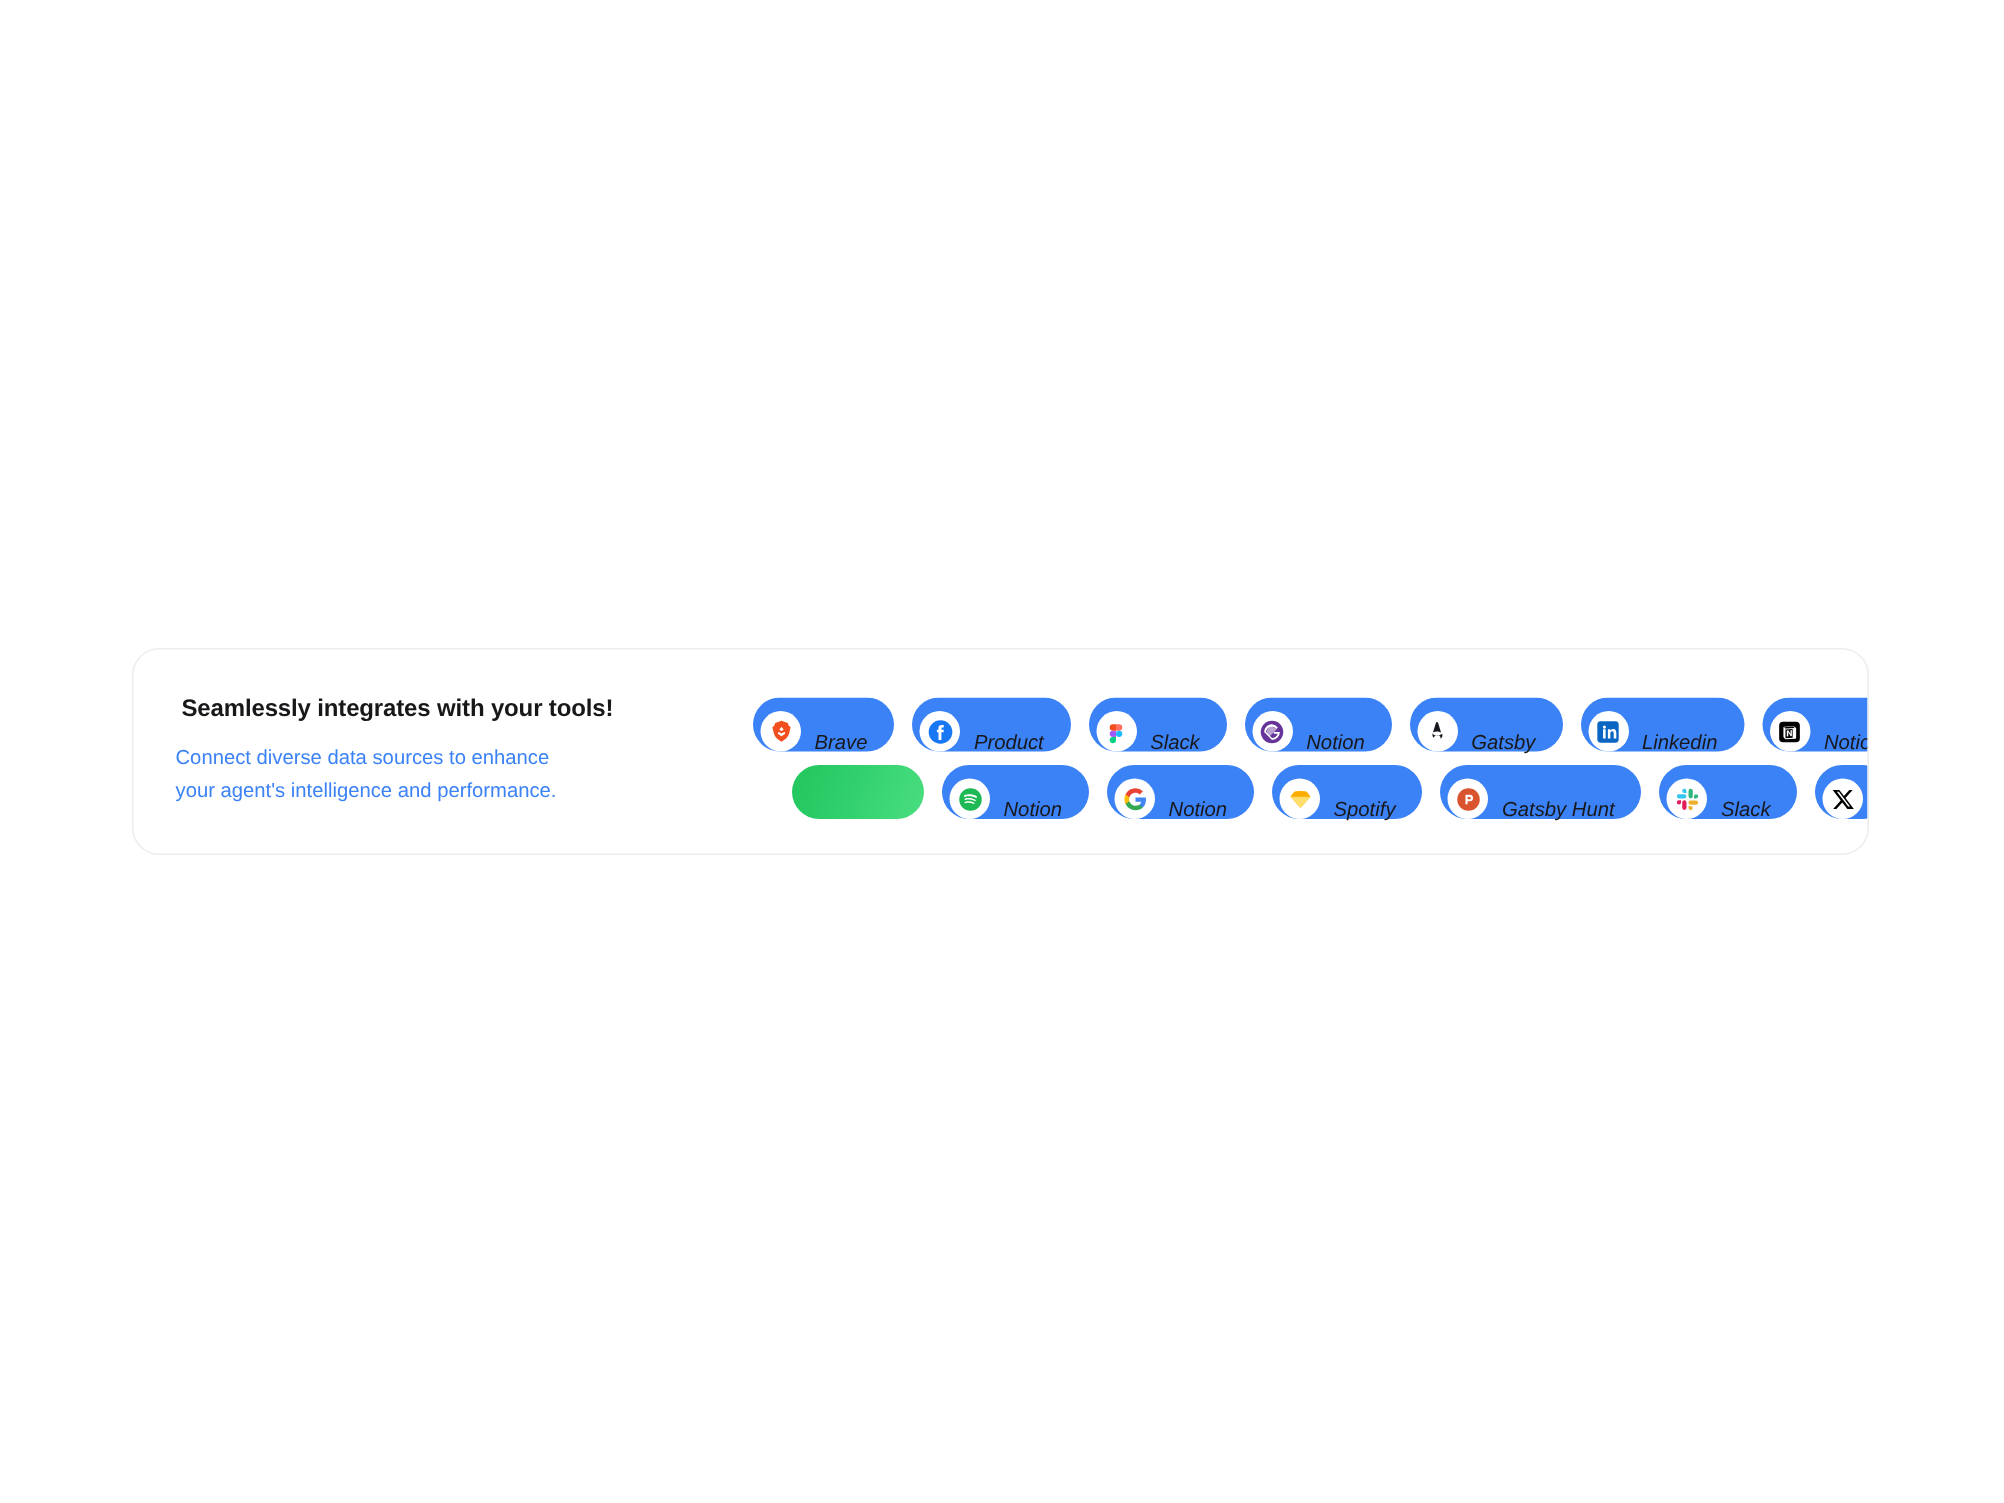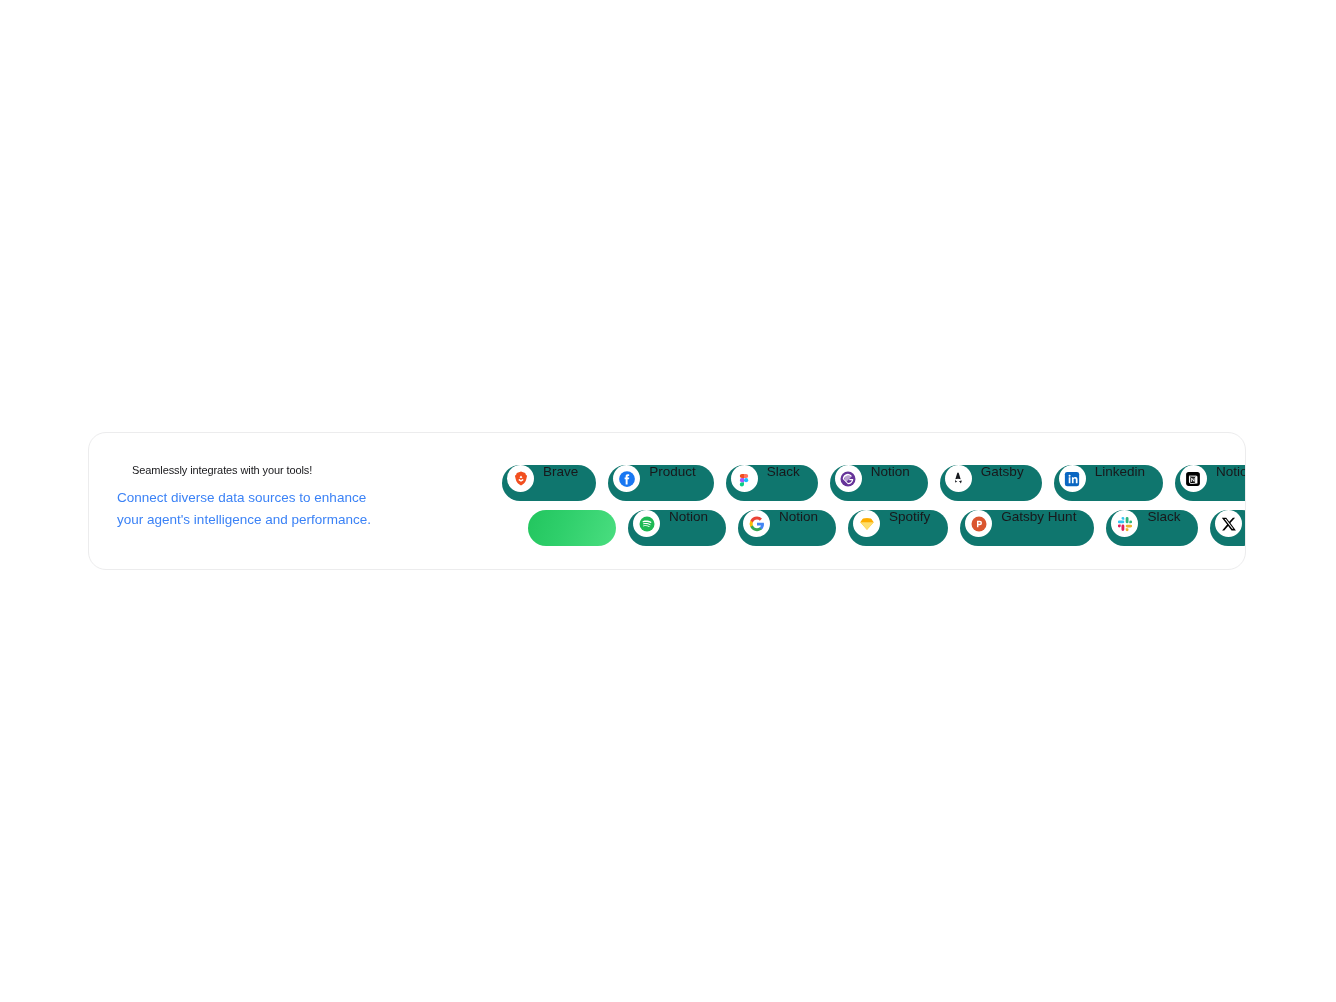--- a/index.html
+++ b/index.html
@@ -38,26 +38,26 @@
   }
 
   
   .copy {
     position: absolute;
     left: 28px;
     top: 30px;
     width: 330px;
   }
   .copy-title {
-    font-size: 11px;
-    font-weight: 400;
+    font-size: 16px;
+    font-weight: 700;
     color: #18181b;
     letter-spacing: -0.1px;
     line-height: 1.3;
-    margin: 0 0 10px 15px;
+    margin: 0 0 10px 4px;
     white-space: nowrap;
   }
   .copy-sub {
     font-size: 13.5px;
     font-weight: 400;
     color: #3b82f6;
     line-height: 1.62;
     margin: 0;
     max-width: 262px;
   }
@@ -77,27 +77,28 @@
     align-items: center;
     gap: 12px;
     white-space: nowrap;
   }
   .row-1 { top: 0px;  left: 88px; }
   .row-2 { top: 45px; left: 114px; }
 
   
   .chip {
     display: inline-flex;
-    align-items: flex-start;
+    align-items: flex-end;
     gap: 9px;
     height: 36px;
     padding: 0 18px 0 5px;
     border-radius: 999px;
-    background: #0f766e;
+    background: #3b82f6;
     flex: none;
+    font-style: italic;
   }
   .chip-label {
     font-size: 13.5px;
     font-weight: 500;
     color: #18181b;
     line-height: 1;
     white-space: nowrap;
   }
   .badge {
     width: 27px;

